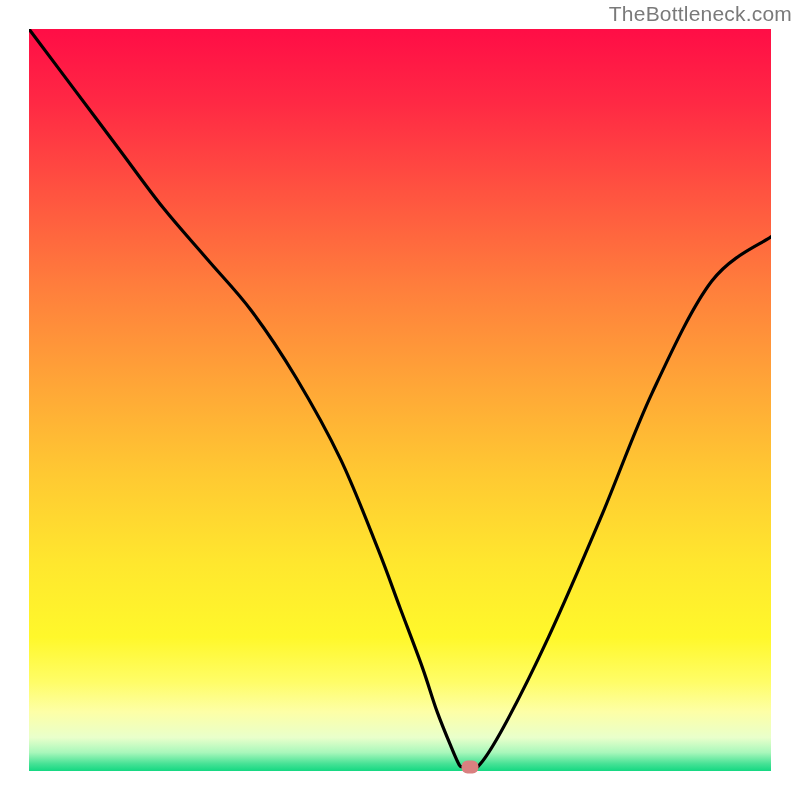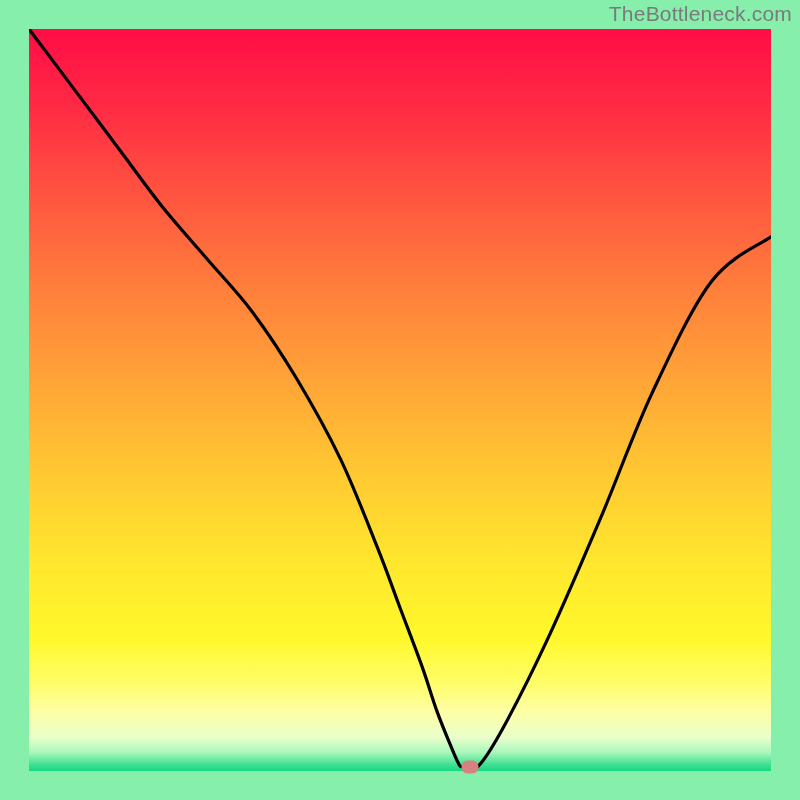--- a/index.html
+++ b/index.html
@@ -10,21 +10,21 @@
     background: #000;
     overflow: hidden;
     font-family: Arial, Helvetica, sans-serif;
   }
   .frame {
     position: absolute;
     left: 0;
     top: 0;
     width: 800px;
     height: 800px;
-    background: #86efac;
+    background: #ffffff;
   }
   .watermark {
     position: absolute;
     top: 2px;
     right: 8px;
     color: #7a7a7a;
     font-size: 21px;
     font-weight: 400;
     letter-spacing: 0.2px;
     z-index: 10;

